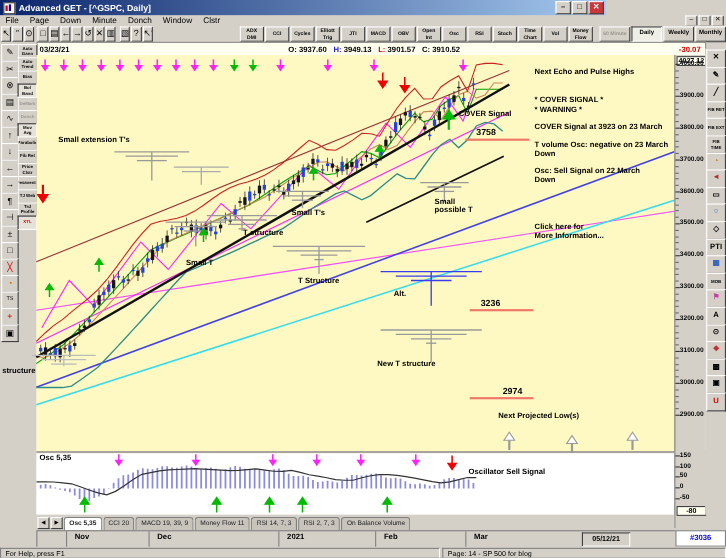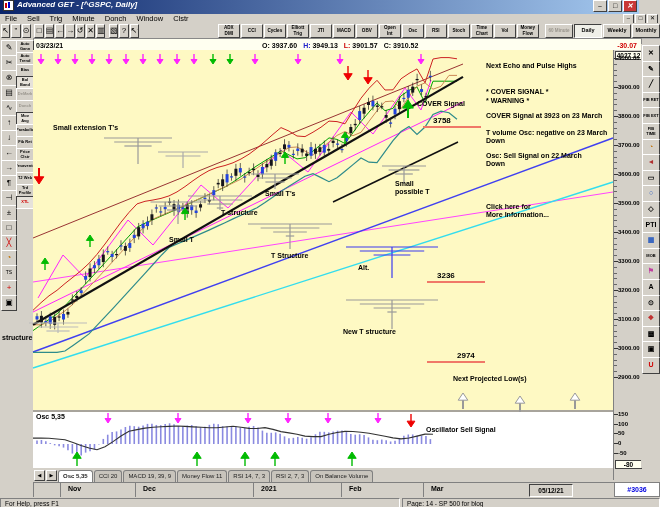--- a/index.html
+++ b/index.html
@@ -1,21 +1,21 @@
 <!DOCTYPE html>
 <html><head>
 <meta charset="utf-8">
 <style>
   html,body{margin:0;padding:0;background:#777;}
   #app{position:relative;width:660px;height:507px;background:#d4d0c8;overflow:hidden;
        font-family:"Liberation Sans",sans-serif;font-size:8px;color:#000;}
   .abs{position:absolute;}
   
-  #titlebar{left:0;top:0;width:639px;height:14px;background:linear-gradient(90deg,#0a246a,#a6caf0);
-            display:flex;color:#fff;font-weight:bold;font-size:8px;font-style:italic;}
+  #titlebar{left:0;top:0;width:551px;height:14px;background:linear-gradient(90deg,#0a246a,#a6caf0);
+            display:flex;align-items:center;color:#fff;font-weight:bold;font-size:8px;}
   #title-icon{width:9px;height:9px;margin:0 3px;background:#fff;border:1px solid #333;position:relative;}
   #title-icon:before{content:"";position:absolute;left:1px;top:2px;width:2px;height:5px;background:#c00;}
   #title-icon:after{content:"";position:absolute;left:4px;top:1px;width:2px;height:6px;background:#00c;}
   .tbtn{width:12px;height:10px;margin-left:1px;font-size:7px;line-height:9px;text-align:center;color:#000;
         background:#d4d0c8;border:1px solid;border-color:#fff #404040 #404040 #fff;}
   .tbtn.close{background:#c83838;color:#fff;font-weight:bold;}
   
   #menubar{left:0;top:14px;width:660px;height:9px;display:flex;align-items:center;font-size:7.5px;background:#d4d0c8;}
   .menu-item{padding:0 5px;}
   #menubar .right{margin-left:auto;display:flex;margin-right:2px;}
@@ -99,22 +99,22 @@
     <span>Advanced GET - [^GSPC, Daily]</span>
     <span style="margin-left:auto;display:flex;margin-right:2px;">
       <span class="tbtn">–</span>
       <span class="tbtn">□</span>
       <span class="tbtn close">✕</span>
     </span>
   </div>
 
   <div id="menubar" class="abs">
       <span class="menu-item">File</span>
-      <span class="menu-item">Sell</span>
-      <span class="menu-item">Trig</span>
+      <span class="menu-item">Page</span>
+      <span class="menu-item">Down</span>
       <span class="menu-item">Minute</span>
       <span class="menu-item">Donch</span>
       <span class="menu-item">Window</span>
       <span class="menu-item">Clstr</span>
       <span class="right">
         <span class="mbtn">–</span>
         <span class="mbtn">□</span>
         <span class="mbtn">✕</span>
       </span>
     </div>

